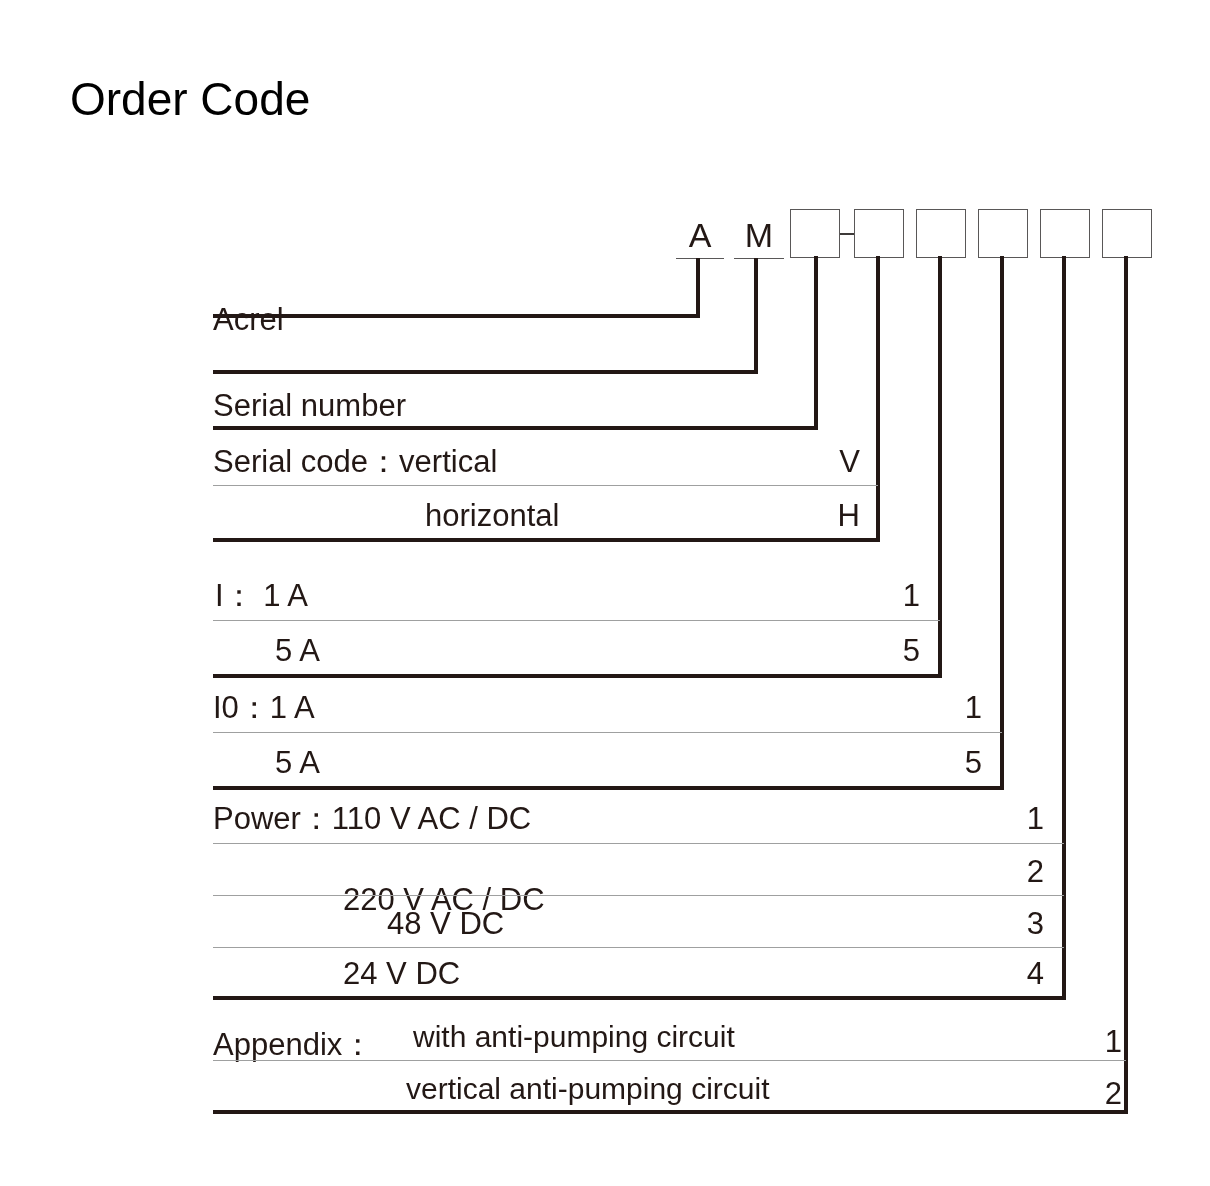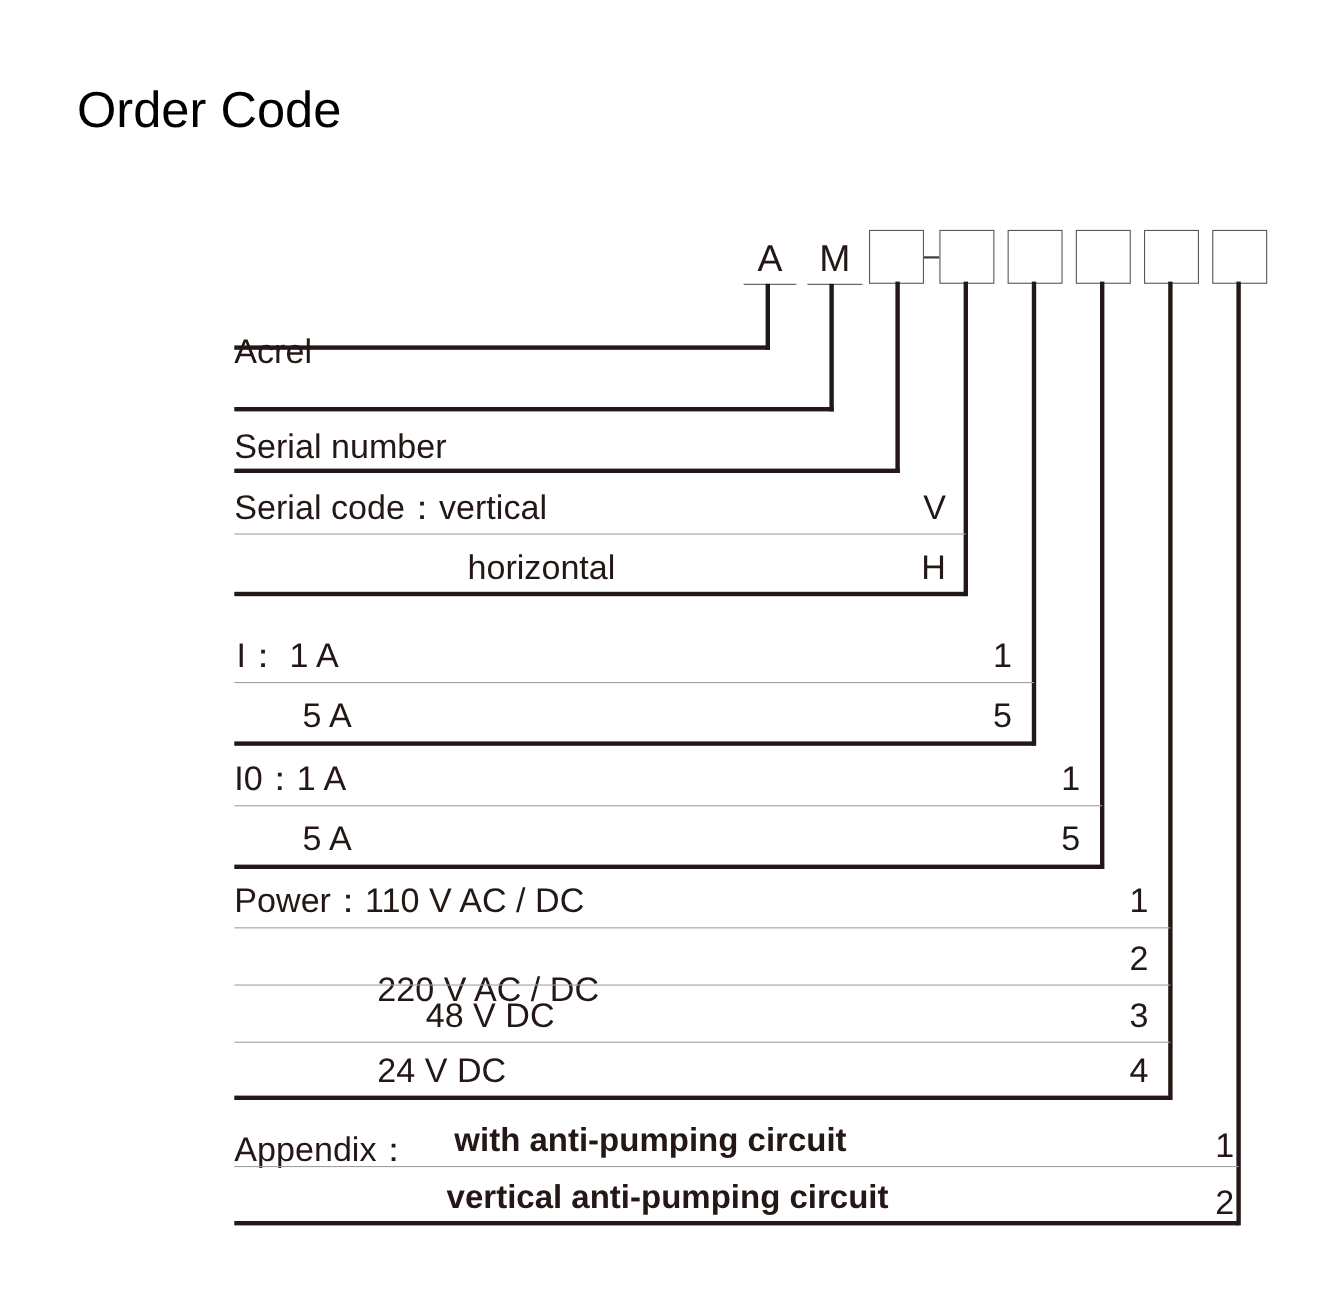--- a/index.html
+++ b/index.html
@@ -83,21 +83,20 @@
 
   
   .row-label {
     position: absolute;
     font-size: 31px;
     line-height: 1;
     white-space: nowrap;
   }
   .row-label.small {
     font-size: 30px;
-    font-weight: bold;
   }
   .row-code {
     position: absolute;
     font-size: 31px;
     line-height: 1;
     white-space: nowrap;
     text-align: right;
   }
 </style>
 </head>

